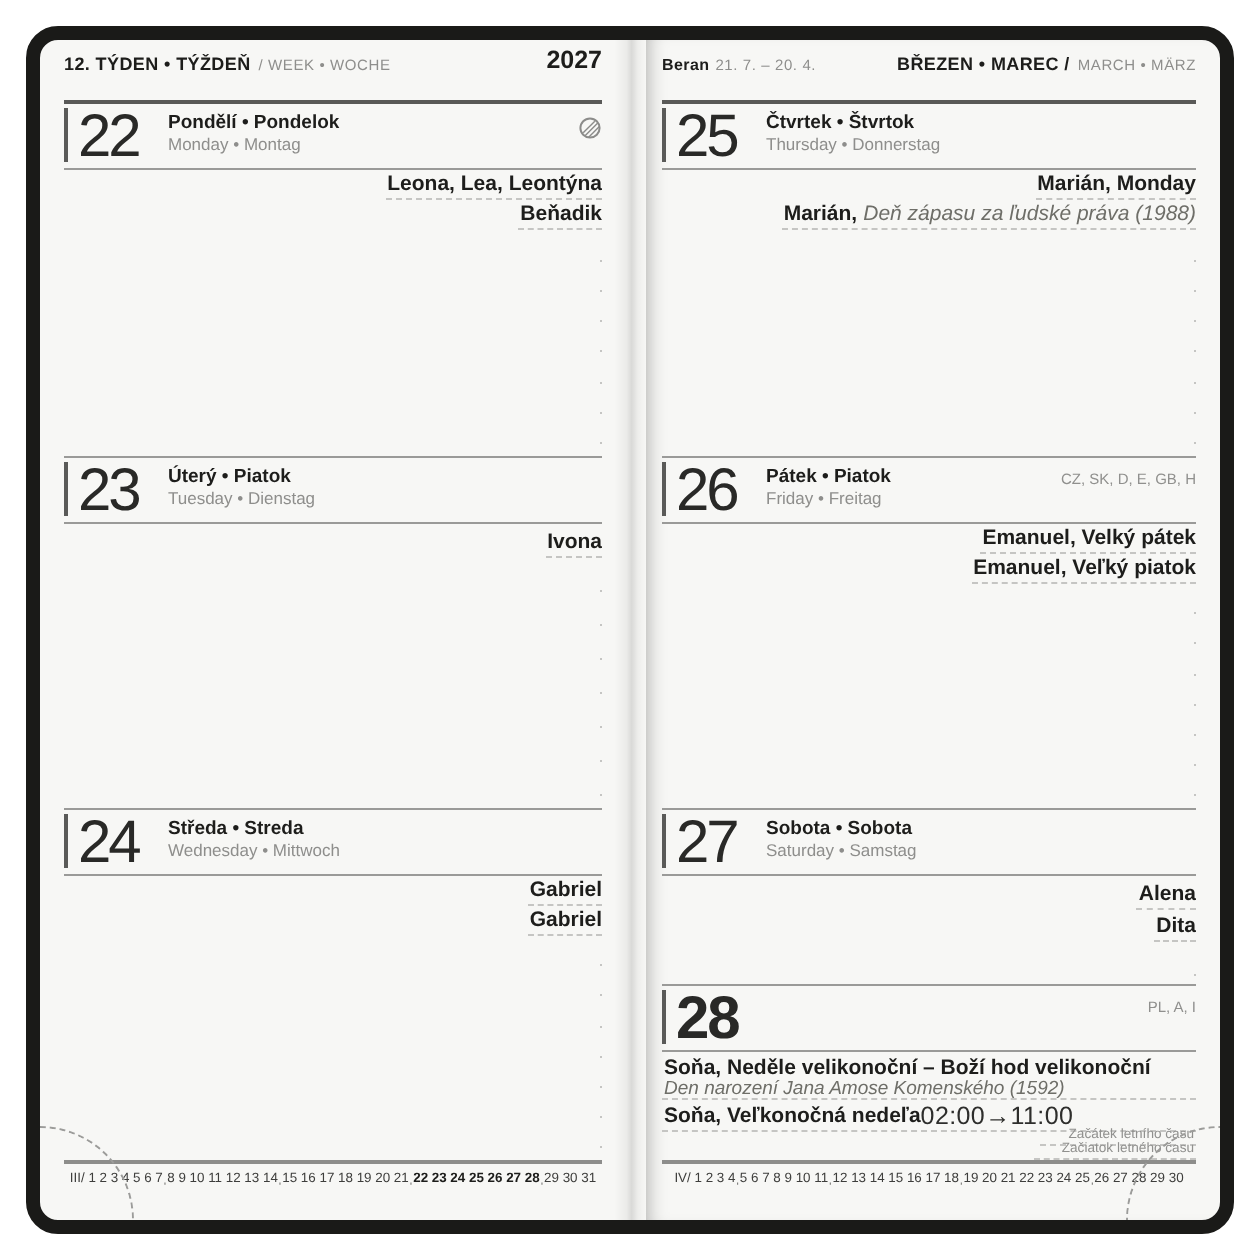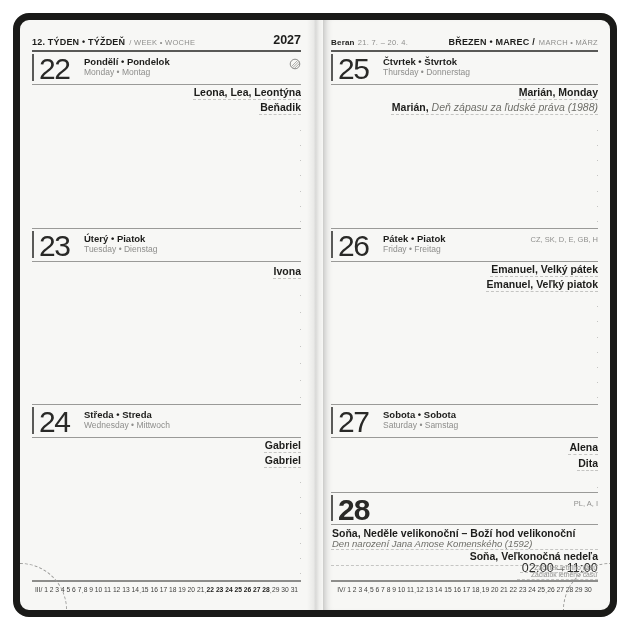--- a/index.html
+++ b/index.html
@@ -24,21 +24,21 @@
   }
   .gutter{
     width:16px;
     background:linear-gradient(90deg, rgba(0,0,0,0) 0%, rgba(0,0,0,0.05) 40%,
       rgba(0,0,0,0.12) 55%, rgba(0,0,0,0.04) 75%, rgba(0,0,0,0) 100%);
   }
   
   .page-header{
     height:32px;box-sizing:border-box;border-bottom:2px solid #59595 7;
     border-bottom:2px solid #595957;
-    display:flex;align-items:flex-end;padding-bottom:3px;white-space:nowrap;
+    display:flex;align-items:flex-end;padding-bottom:13px;white-space:nowrap;
   }
   .hdr-bold{font-weight:bold;font-size:9px;letter-spacing:.2px;color:#1d1d1b;}
   .hdr-light{font-size:7.5px;color:#8e8e8c;margin-left:4px;letter-spacing:.3px;}
   .hdr-year{margin-left:auto;font-weight:bold;font-size:12.5px;color:#1d1d1b;}
   .hdr-right-grp{margin-left:auto;display:flex;align-items:baseline;text-align:right;}
   
   .block{box-sizing:border-box;display:flex;flex-direction:column;}
   .block.h-full{height:176px;}
   .block.h-half{height:88px;}
   .block + .block{border-top:1.5px solid #9a9a98;}
@@ -62,21 +62,21 @@
     padding:0 0 1px 1px;font-size:10.5px;font-weight:bold;color:#1d1d1b;
     line-height:11px;overflow:hidden;white-space:nowrap;
   }
   .it{font-style:italic;font-weight:normal;color:#6e6e68;margin-left:3px;}
   
   .row-two{height:25px;box-sizing:border-box;border-bottom:1px dashed #c5c5c3;padding:2px 0 0 1px;overflow:hidden;}
   .row-two .l1{font-size:10.5px;font-weight:bold;line-height:12px;color:#1d1d1b;white-space:nowrap;}
   .row-two .l2{font-size:9.5px;font-style:italic;color:#6e6e68;line-height:10px;white-space:nowrap;}
   .row-main{
     height:16px;box-sizing:border-box;border-bottom:1px dashed #c5c5c3;
-    display:flex;align-items:flex-end;justify-content:space-between;padding:0 0 1px 1px;flex-direction:column;
+    display:flex;align-items:flex-end;padding:0 0 1px 1px;
   }
   .row-main .nm{font-size:10.5px;font-weight:bold;color:#1d1d1b;}
   .row-main .tm{font-size:12.5px;color:#2e2e2c;letter-spacing:.2px;line-height:12px;}
   .row-small{height:7px;box-sizing:border-box;display:flex;justify-content:flex-end;align-items:flex-end;}
   .row-small span{
     font-size:6.8px;line-height:7px;color:#90908e;
     border-bottom:1px dashed #c5c5c3;padding:0 1px 1px 14px;
   }
   
   .strip{

